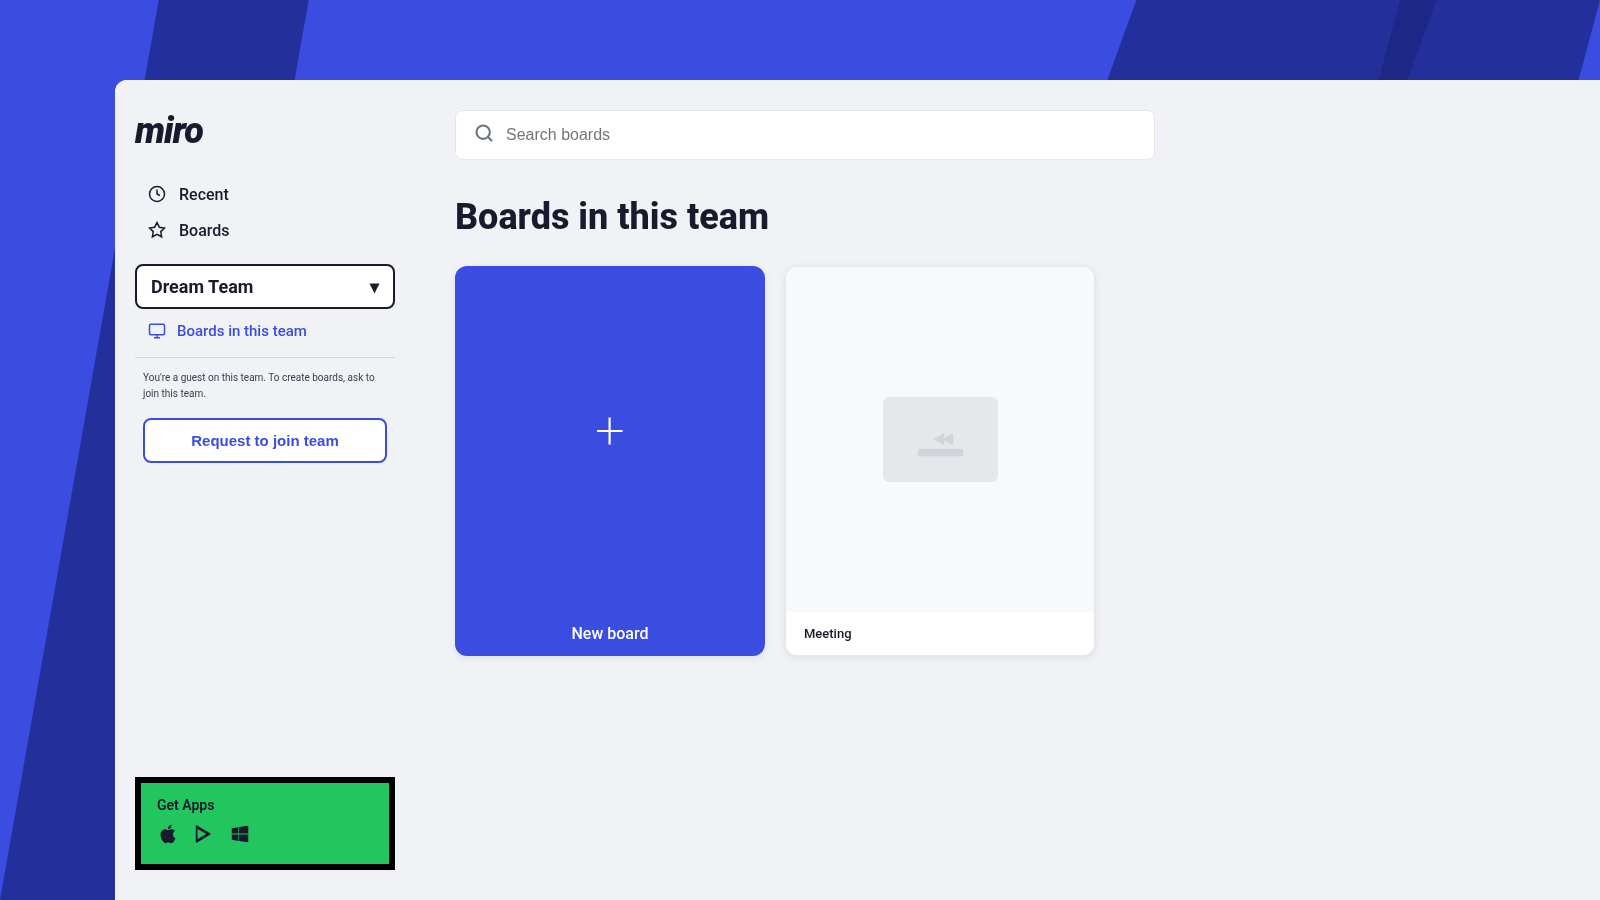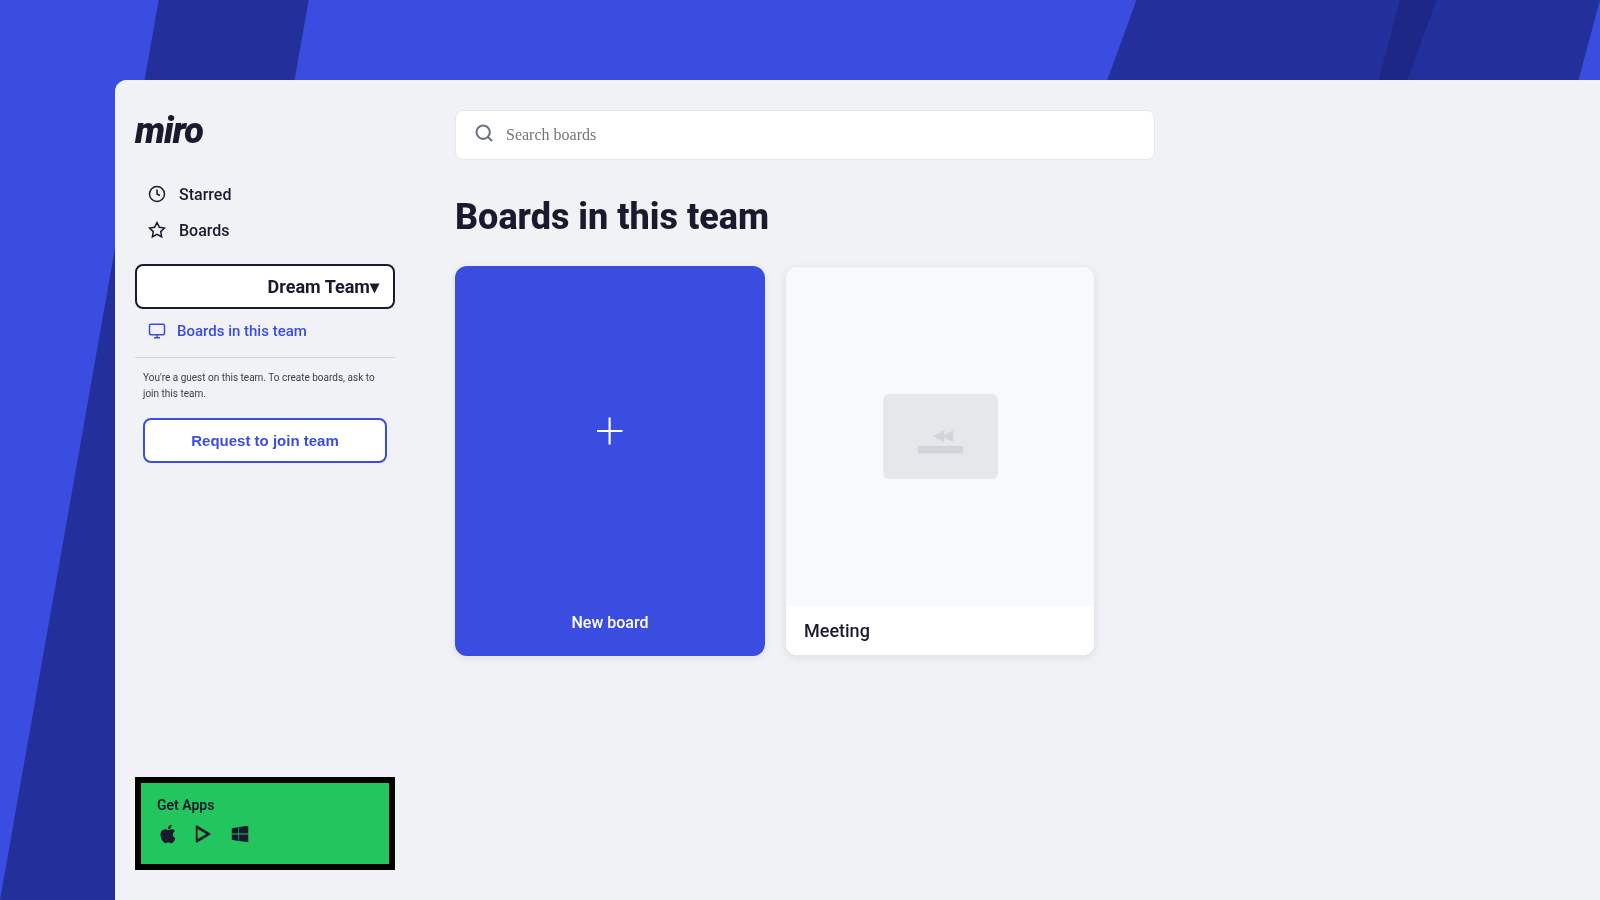--- a/index.html
+++ b/index.html
@@ -92,21 +92,21 @@
       height: 20px;
       display: flex;
       align-items: center;
       justify-content: center;
       flex-shrink: 0;
     }
 
     .team-selector {
       display: flex;
       align-items: center;
-      justify-content: flex-end;
+      justify-content: space-between;
       padding: 10px 14px;
       border: 2px solid #1a1a2e;
       border-radius: 8px;
       cursor: pointer;
       margin-top: 16px;
       background: white;
       font-size: 18px;
       font-weight: 700;
       color: #1a1a2e;
     }
@@ -199,21 +199,20 @@
       margin-bottom: 36px;
       width: 700px;
     }
     .search-bar input {
       border: none;
       outline: none;
       font-size: 16px;
       color: #15803d;
       background: transparent;
       width: 100%;
-      font-family: Liberation Serif, serif;
     }
     .search-icon-svg {
       color: #6b7280;
       flex-shrink: 0;
     }
 
     .page-title {
       font-size: 36px;
       font-weight: 800;
       color: #1a1a2e;
@@ -248,21 +247,21 @@
     .plus-icon {
       font-size: 52px;
       color: white;
       font-weight: 200;
       line-height: 1;
       margin-bottom: 60px;
     }
 
     .new-board-label {
       position: absolute;
-      bottom: 24px;
+      bottom: 13px;
       font-size: 16px;
       color: white;
       font-weight: 500;
     }
 
     .meeting-card {
       background: white;
       border: 1px solid #e5e7eb;
     }
 
@@ -286,21 +285,21 @@
 
     .card-preview-icon svg {
       width: 45px;
       height: 45px;
       fill: #d1d5db;
     }
 
     .card-footer {
       padding: 14px 18px;
       background: white;
-      font-size: 18px;
+      font-size: 13px;
       font-weight: 500;
       color: #1a1a2e;
     }
 
     
     .icon-clock {
       width: 18px; height: 18px;
     }
     .icon-star {
       width: 18px; height: 18px;
@@ -324,21 +323,21 @@
 
     <div class="logo">miro</div>
 
     <div class="nav-item">
       <span class="nav-icon">
         <svg class="icon-clock" viewBox="0 0 24 24" fill="none" stroke="#1a1a2e" stroke-width="2">
           <circle cx="12" cy="12" r="10"></circle>
           <polyline points="12 6 12 12 16 14"></polyline>
         </svg>
       </span>
-      <span>Starred</span>
+      <span>Recent</span>
     </div>
 
     <div class="nav-item">
       <span class="nav-icon">
         <svg class="icon-star" viewBox="0 0 24 24" fill="none" stroke="#1a1a2e" stroke-width="2">
           <polygon points="12 2 15.09 8.26 22 9.27 17 14.14 18.18 21.02 12 17.77 5.82 21.02 7 14.14 2 9.27 8.91 8.26 12 2"></polygon>
         </svg>
       </span>
       <span>Boards</span>
     </div>

